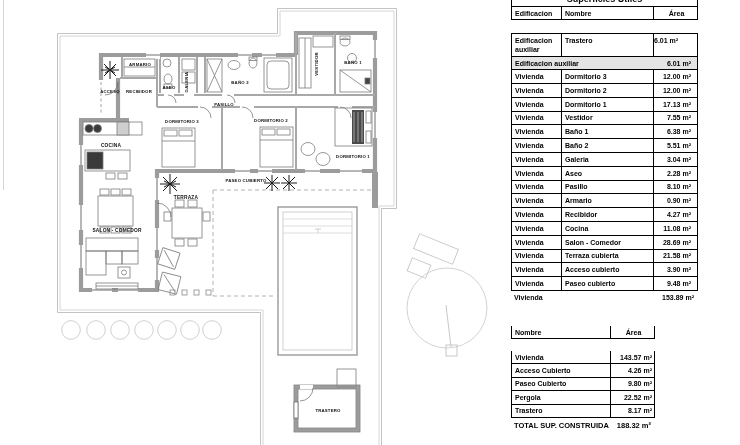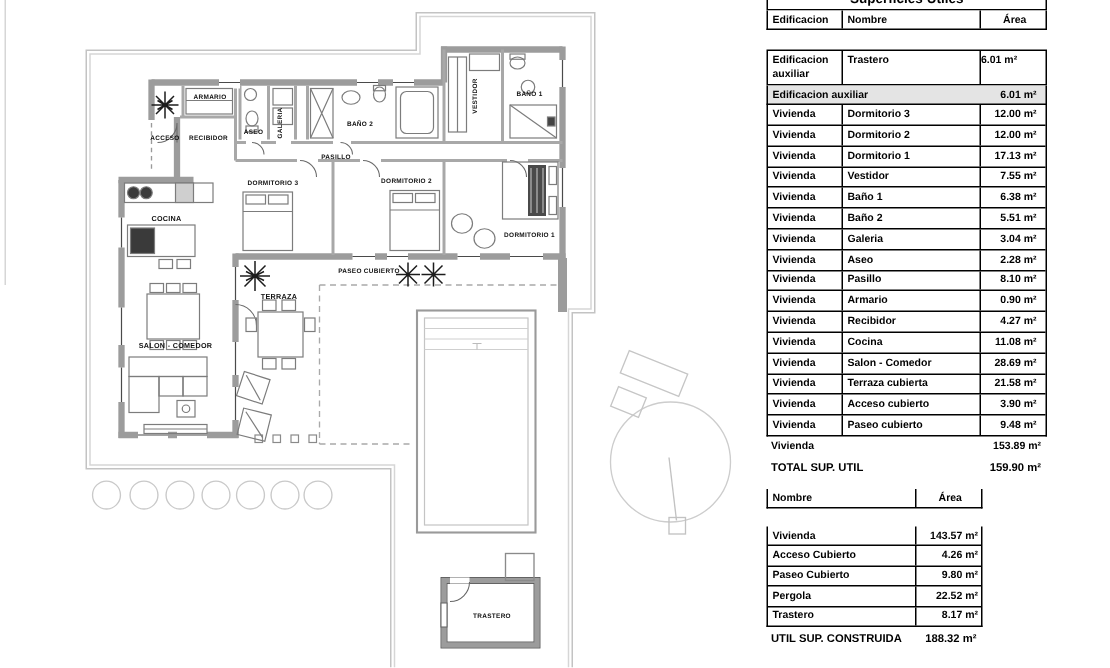--- a/index.html
+++ b/index.html
@@ -391,24 +391,20 @@
     <div class="tr g3 vline">
         <span class="c1">Vivienda</span>
         <span class="c2">Paseo cubierto</span>
         <span class="c3">9.48 m²</span>
       </div>
   </div>
   <div class="freeline fl1">
     <span class="c1">Vivienda</span>
     <span class="c3" style="display:flex;justify-content:flex-end;">153.89 m²</span>
   </div>
-  <div class="freeline fl1 total">
-    <span class="c1">TOTAL SUP. UTIL</span>
-    <span class="c3" style="display:flex;justify-content:flex-end;">159.90 m²</span>
-  </div>
 </div>
 
 <div class="tbl t2">
   <div class="box hd g2 vline">
     <span class="c1">Nombre</span>
     <span class="c3">Área</span>
   </div>
   <div class="gap12"></div>
   <div class="rows">
     <div class="tr g2 vline">
@@ -426,16 +422,16 @@
     <div class="tr g2 vline">
         <span class="c1">Pergola</span>
         <span class="c3">22.52 m²</span>
       </div>
     <div class="tr g2 vline">
         <span class="c1">Trastero</span>
         <span class="c3">8.17 m²</span>
       </div>
   </div>
   <div class="freeline total">
-    <span class="c1">UTIL SUP. CONSTRUIDA</span>
+    <span class="c1">TOTAL SUP. CONSTRUIDA</span>
     <span class="c3" style="display:flex;justify-content:flex-end;">188.32 m²</span>
   </div>
 </div>
 
 </body></html>

